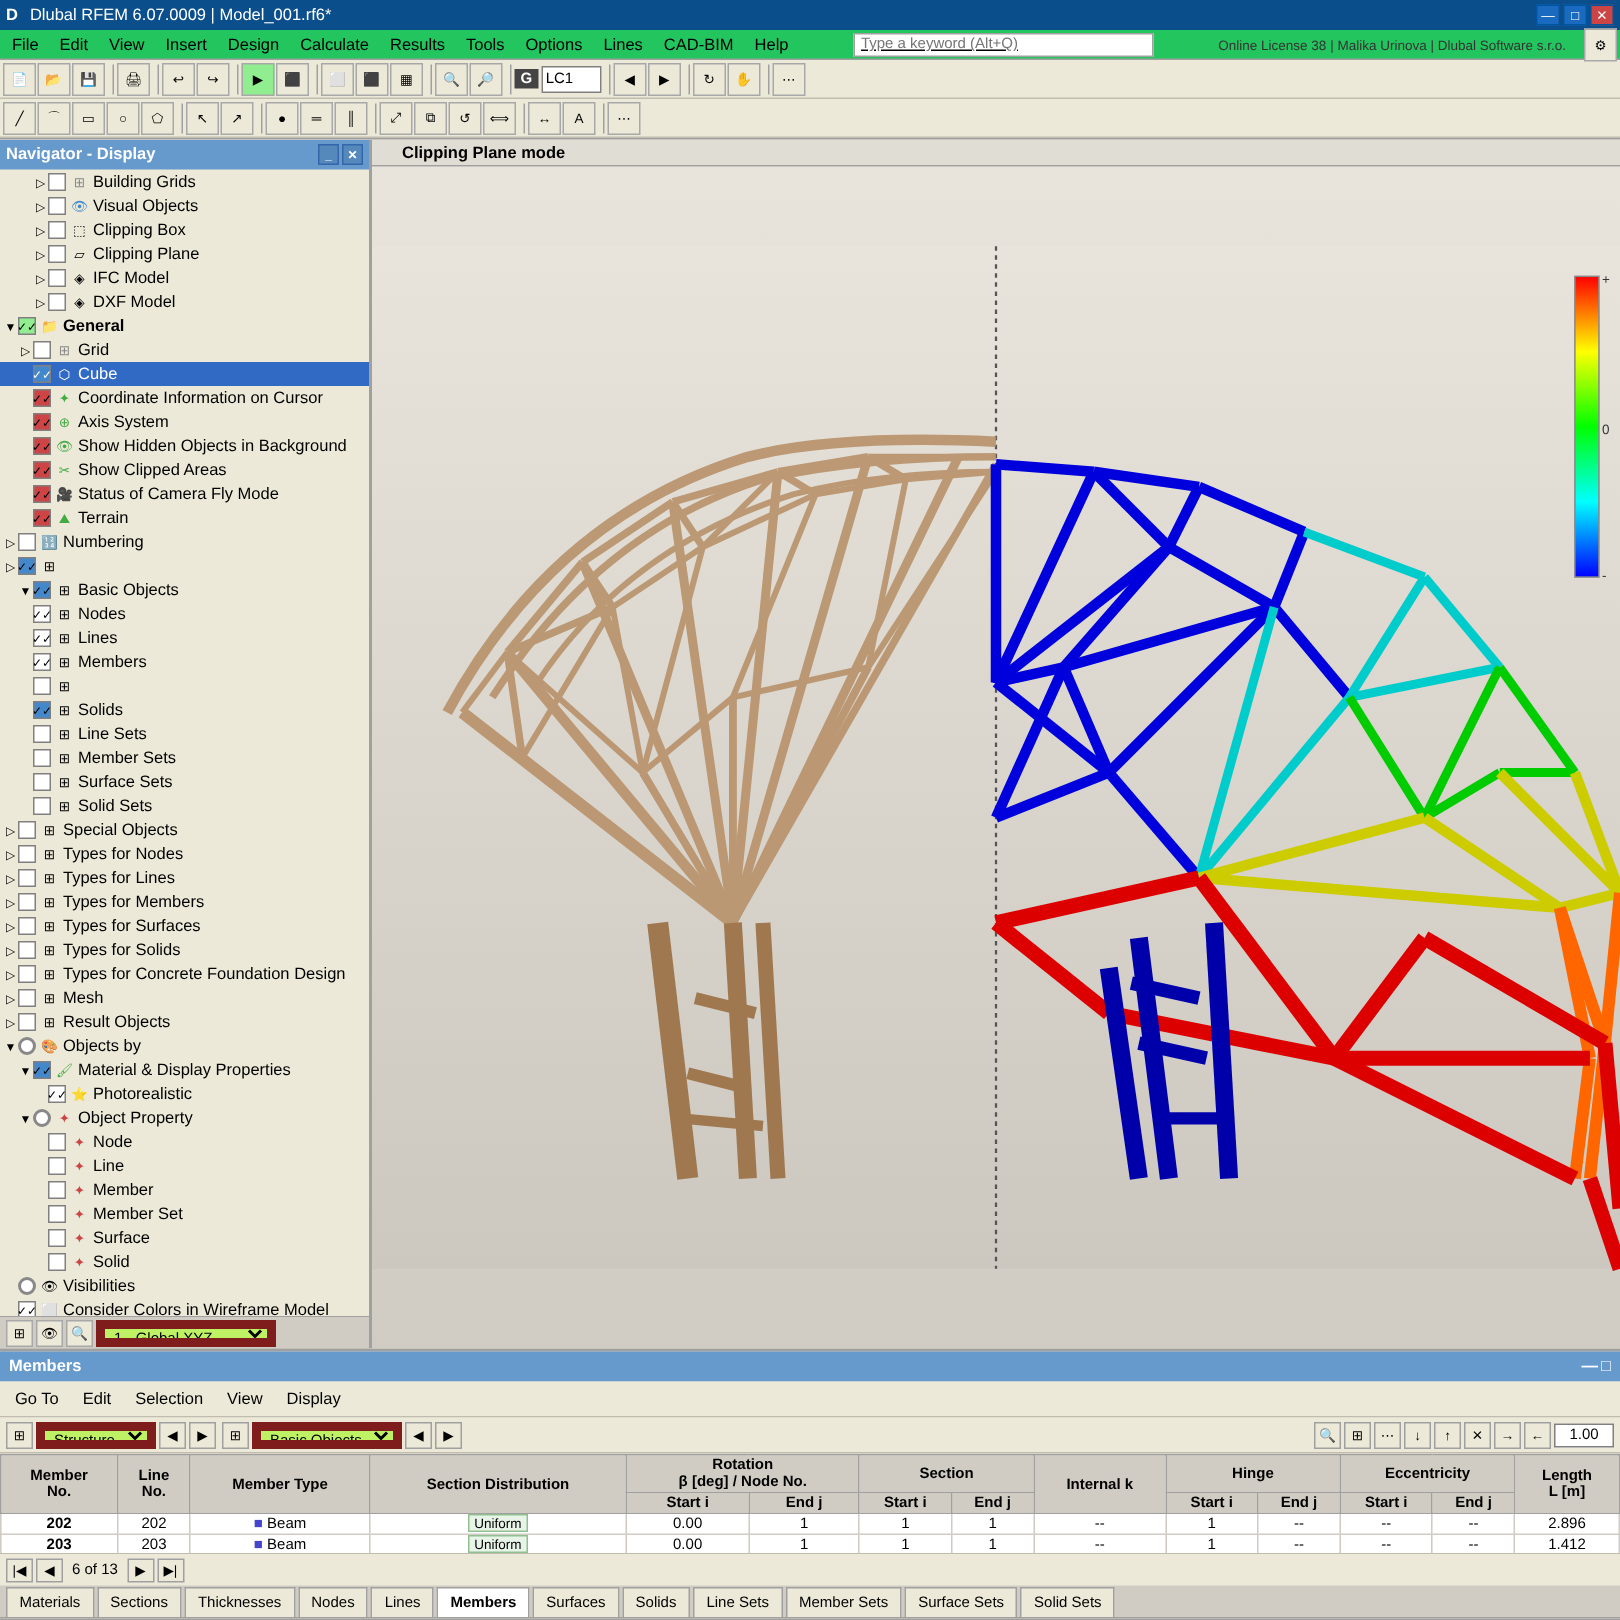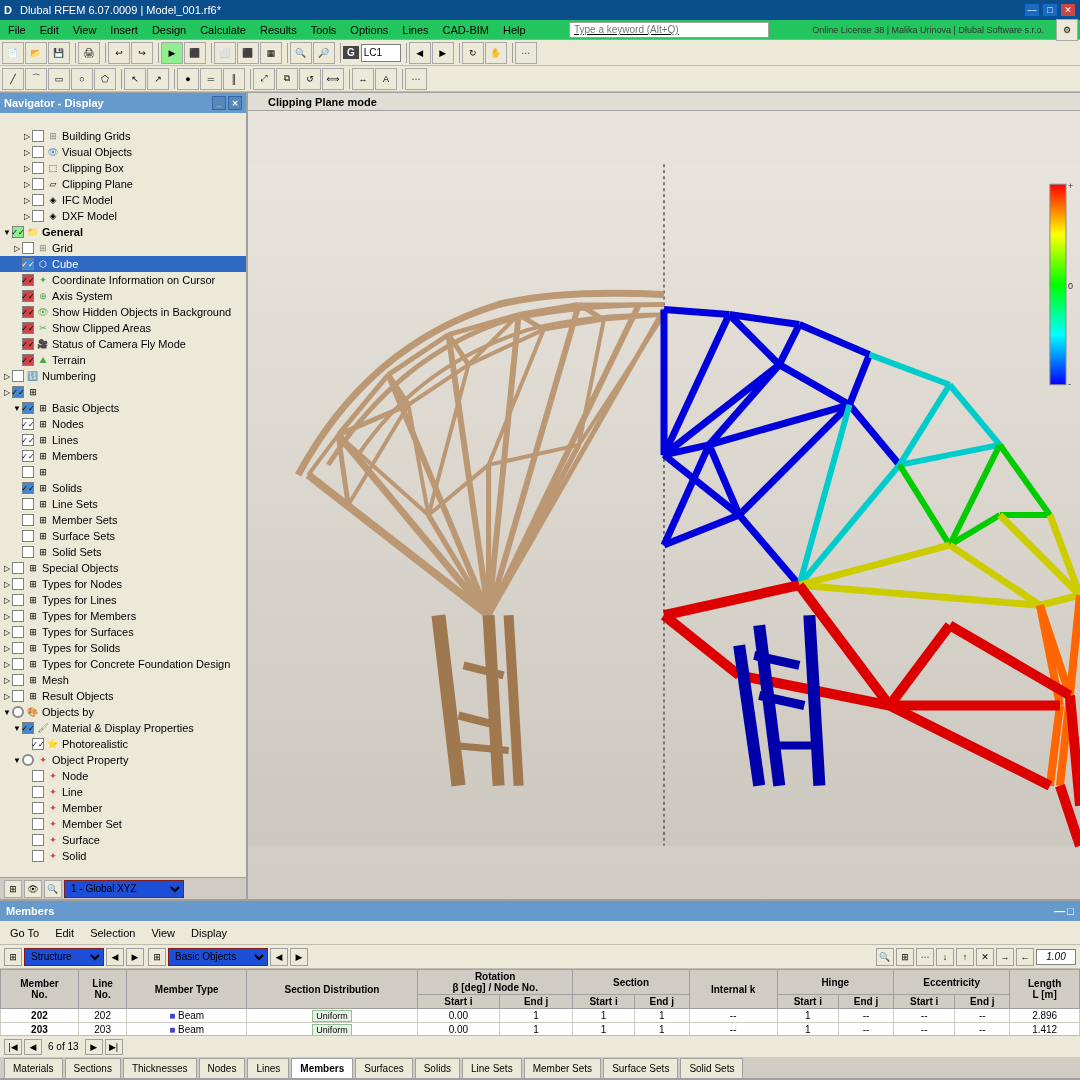--- a/index.html
+++ b/index.html
@@ -42,21 +42,21 @@
     #main-layout {
       display: flex; flex-direction: column; height: calc(1080px - 20px - 20px - 54px);
     }
     #content-area {
       display: flex; flex: 1; overflow: hidden;
     }
 
     
     #navigator {
       width: 248px; min-width: 248px; background: #ece9d8; border-right: 2px solid #a0a0a0;
-      display: flex; flex-direction: column; overflow: hidden; gap: 15px;
+      display: flex; flex-direction: column; overflow: hidden;
     }
     #nav-header {
       height: 20px; background: #6699cc; color: white; display: flex; align-items: center;
       justify-content: space-between; padding: 0 4px; font-size: 11px; font-weight: bold;
     }
     #nav-header .nav-controls { display: flex; gap: 2px; }
     #nav-header .nav-ctrl-btn { width: 14px; height: 14px; background: #5588bb; border: 1px solid #3366aa; display: flex; align-items: center; justify-content: center; font-size: 8px; cursor: pointer; }
     
     #nav-tree { flex: 1; overflow-y: auto; overflow-x: hidden; background: #ece9d8; }
     .tree-item {
@@ -103,21 +103,21 @@
       justify-content: space-between; padding: 0 6px; font-size: 11px; font-weight: bold;
     }
     #bottom-header .bh-controls { display: flex; gap: 2px; }
     #bottom-toolbar {
       height: 24px; background: #ece9d8; border-bottom: 1px solid #c0bdb0; display: flex; align-items: center; padding: 0 4px; gap: 4px;
     }
     #bottom-toolbar span { cursor: pointer; padding: 2px 6px; font-size: 11px; }
     #bottom-filter-bar {
       height: 24px; background: #ece9d8; border-bottom: 1px solid #c0bdb0; display: flex; align-items: center; padding: 0 4px; gap: 4px;
     }
-    .filter-select { height: 18px; border: 1px solid #7f1d1d; background: #1d4ed8; font-size: 10px; padding: 0 2px; }
+    .filter-select { height: 18px; border: 6px solid #7f1d1d; background: #bef264; font-size: 10px; padding: 0 2px; }
     .filter-btn { height: 18px; width: 18px; background: #ece9d8; border: 1px solid #a0a0a0; display: flex; align-items: center; justify-content: center; font-size: 9px; cursor: pointer; }
     
     
     #data-table { flex: 1; overflow: auto; }
     table { border-collapse: collapse; width: 100%; font-size: 10px; }
     table th {
       background: #d0ccc4; border: 1px solid #a0a0a0; padding: 1px 4px; font-weight: bold; text-align: center; white-space: nowrap; position: sticky; top: 0; z-index: 1;
     }
     table td { border: 1px solid #d0ccc4; padding: 1px 4px; text-align: center; white-space: nowrap; background: white; }
     table td:first-child { font-weight: bold; }
@@ -825,21 +825,21 @@
       </div>
       <div style="flex:1; display:flex; justify-content:flex-end; gap:2px; align-items:center;">
         <div class="filter-btn">🔍</div>
         <div class="filter-btn">⊞</div>
         <div class="filter-btn">⋯</div>
         <div class="filter-btn">↓</div>
         <div class="filter-btn">↑</div>
         <div class="filter-btn">✕</div>
         <div class="filter-btn">→</div>
         <div class="filter-btn">←</div>
-        <input type="text" style="width: 40px; height: 16px; font-size: 10px; border: 1px solid rgb(128, 128, 128); text-align: center; font-style: italic;" value="1.00">
+        <input type="text" style="width: 40px; height: 16px; font-size: 10px; border: 1px solid rgb(128, 128, 128); text-align: center;" value="1.00">
       </div>
     </div>
 
     <div id="data-table">
       <table>
         <thead>
           <tr>
             <th rowspan="2">Member<br>No.</th>
             <th rowspan="2">Line<br>No.</th>
             <th rowspan="2">Member Type</th>

